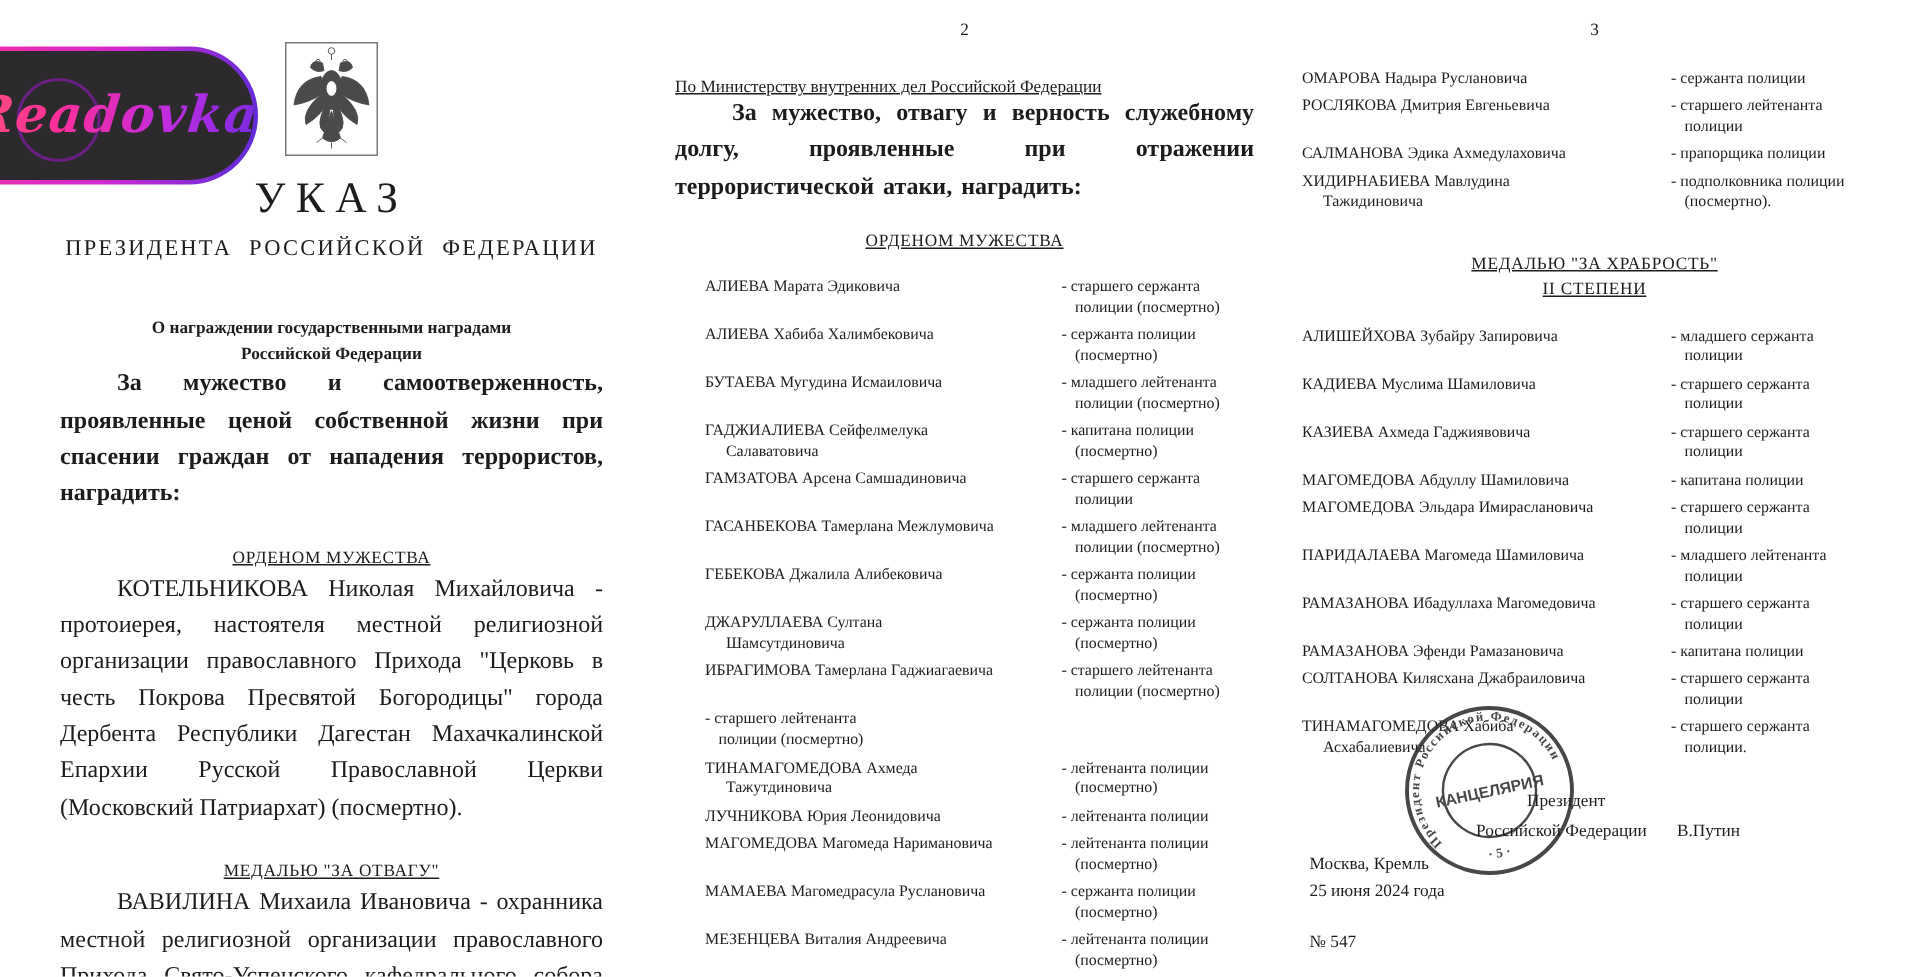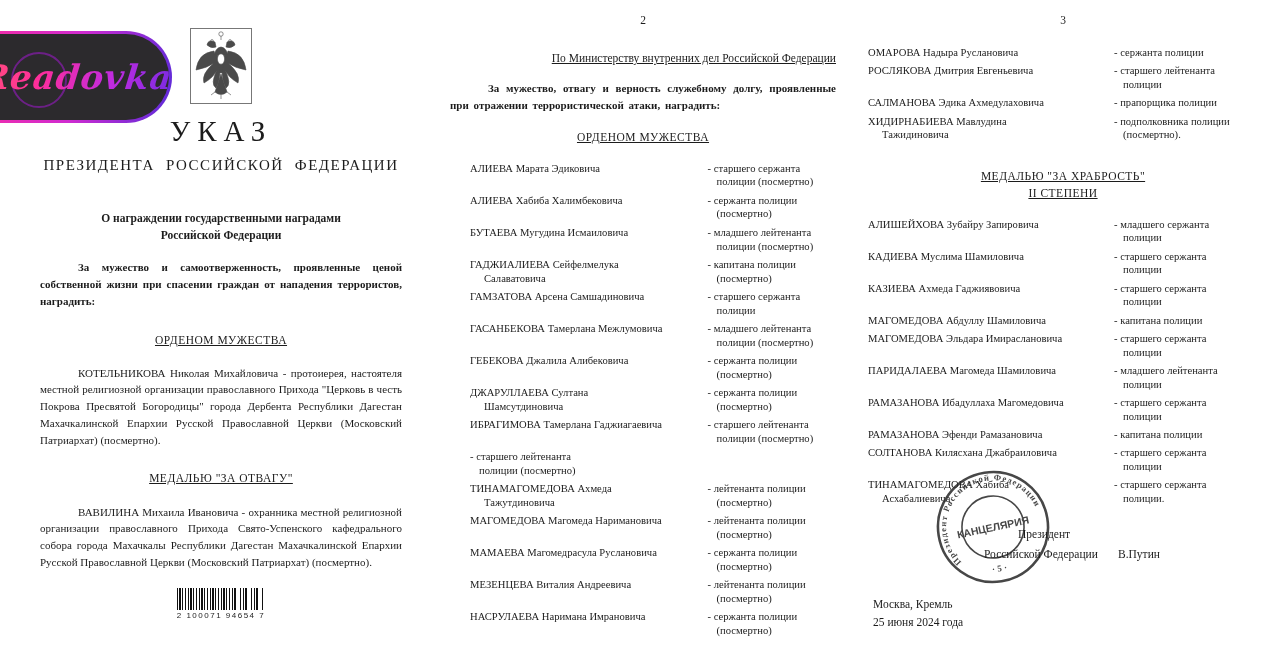--- a/index.html
+++ b/index.html
@@ -35,30 +35,30 @@
   #page3{left:860px;width:406px;}
   .pnum{font-size:11.5px;text-align:center;margin-top:14px;}
   .herb-box{
     display:inline-block;margin-top:28px;width:60px;height:74px;border:1px solid #777;
     background:#fff;position:relative;
   }
   .ukaz-title{font-size:29px;letter-spacing:7px;margin-top:10px;font-weight:normal;}
   .ukaz-sub{font-size:15px;letter-spacing:1.5px;margin-top:9px;word-spacing:6px;}
   .subject{font-size:11.5px;font-weight:bold;margin-top:36px;line-height:1.45;}
   .para{
-    font-size:11px;line-height:1.52;text-align:justify;text-indent:38px;margin-top:16px;
+    font-size:16px;line-height:1.52;text-align:justify;text-indent:38px;
     text-align-last:left;
   }
   .para.bold{font-weight:bold;word-spacing:2px;}
   .sec-title{
     font-size:11.5px;text-align:center;text-decoration:underline;margin-top:22px;
     letter-spacing:.5px;line-height:1.5;
   }
   .hdr-underline{
-    font-size:11.5px;text-align:right;text-decoration:underline;margin-top:26px;
+    font-size:11.5px;text-align:left;text-decoration:underline;margin-top:26px;
   }
   
   .barcode{display:inline-block;margin-top:18px;text-align:right;}
   .bars{
     width:88px;height:22px;margin:0 auto;
     background:repeating-linear-gradient(90deg,
       #111 0 1px,#fff 1px 2px,#111 2px 4px,#fff 4px 5px,
       #111 5px 5.5px,#fff 5.5px 8px,#111 8px 9px,#fff 9px 11px);
   }
   .bars-num{font-size:8px;letter-spacing:1.5px;margin-top:1px;font-family:"Liberation Sans",sans-serif;}
@@ -74,21 +74,21 @@
   #page2 .list{padding-left:20px;}
   #page3 .list{padding-left:8px;}
   #page3 .row .nm{width:226px;}
   .medal-title{margin-top:26px;}
   
   .stamp{position:absolute;left:68px;top:462px;width:130px;height:130px;transform:rotate(-9deg);opacity:.88;}
   .sig{position:absolute;font-size:11.5px;white-space:nowrap;}
   .sig1{left:158px;top:528px;}
   .sig2{left:124px;top:548px;}
   .sig3{left:258px;top:548px;}
-  .footer-line{position:absolute;left:13px;font-size:11.5px;white-space:nowrap;margin-top:28px;}
+  .footer-line{position:absolute;left:13px;font-size:11.5px;white-space:nowrap;}
   .f1{top:570px;} .f2{top:588px;} .f3{top:622px;}
 </style>
 </head>
 <body>
 
 <div class="logo-border">
   <div class="logo-inner">
     <span class="logo-ring"></span>
     <span class="logo-text">Readovka</span>
   </div>
@@ -215,20 +215,27 @@
       </div>
 
       <div class="row">
         <div class="nm">
           <div>ТИНАМАГОМЕДОВА Ахмеда</div>
           <div class="l2">Тажутдиновича</div>
         </div>
         <div class="rk">- лейтенанта полиции (посмертно)</div>
       </div>
 
+      <div class="row">
+        <div class="nm">
+          <div>ЛУЧНИКОВА Юрия Леонидовича</div>
+
+        </div>
+        <div class="rk">- лейтенанта полиции</div>
+      </div>
 
       <div class="row">
         <div class="nm">
           <div>МАГОМЕДОВА Магомеда Наримановича</div>
 
         </div>
         <div class="rk">- лейтенанта полиции (посмертно)</div>
       </div>
 
       <div class="row">

